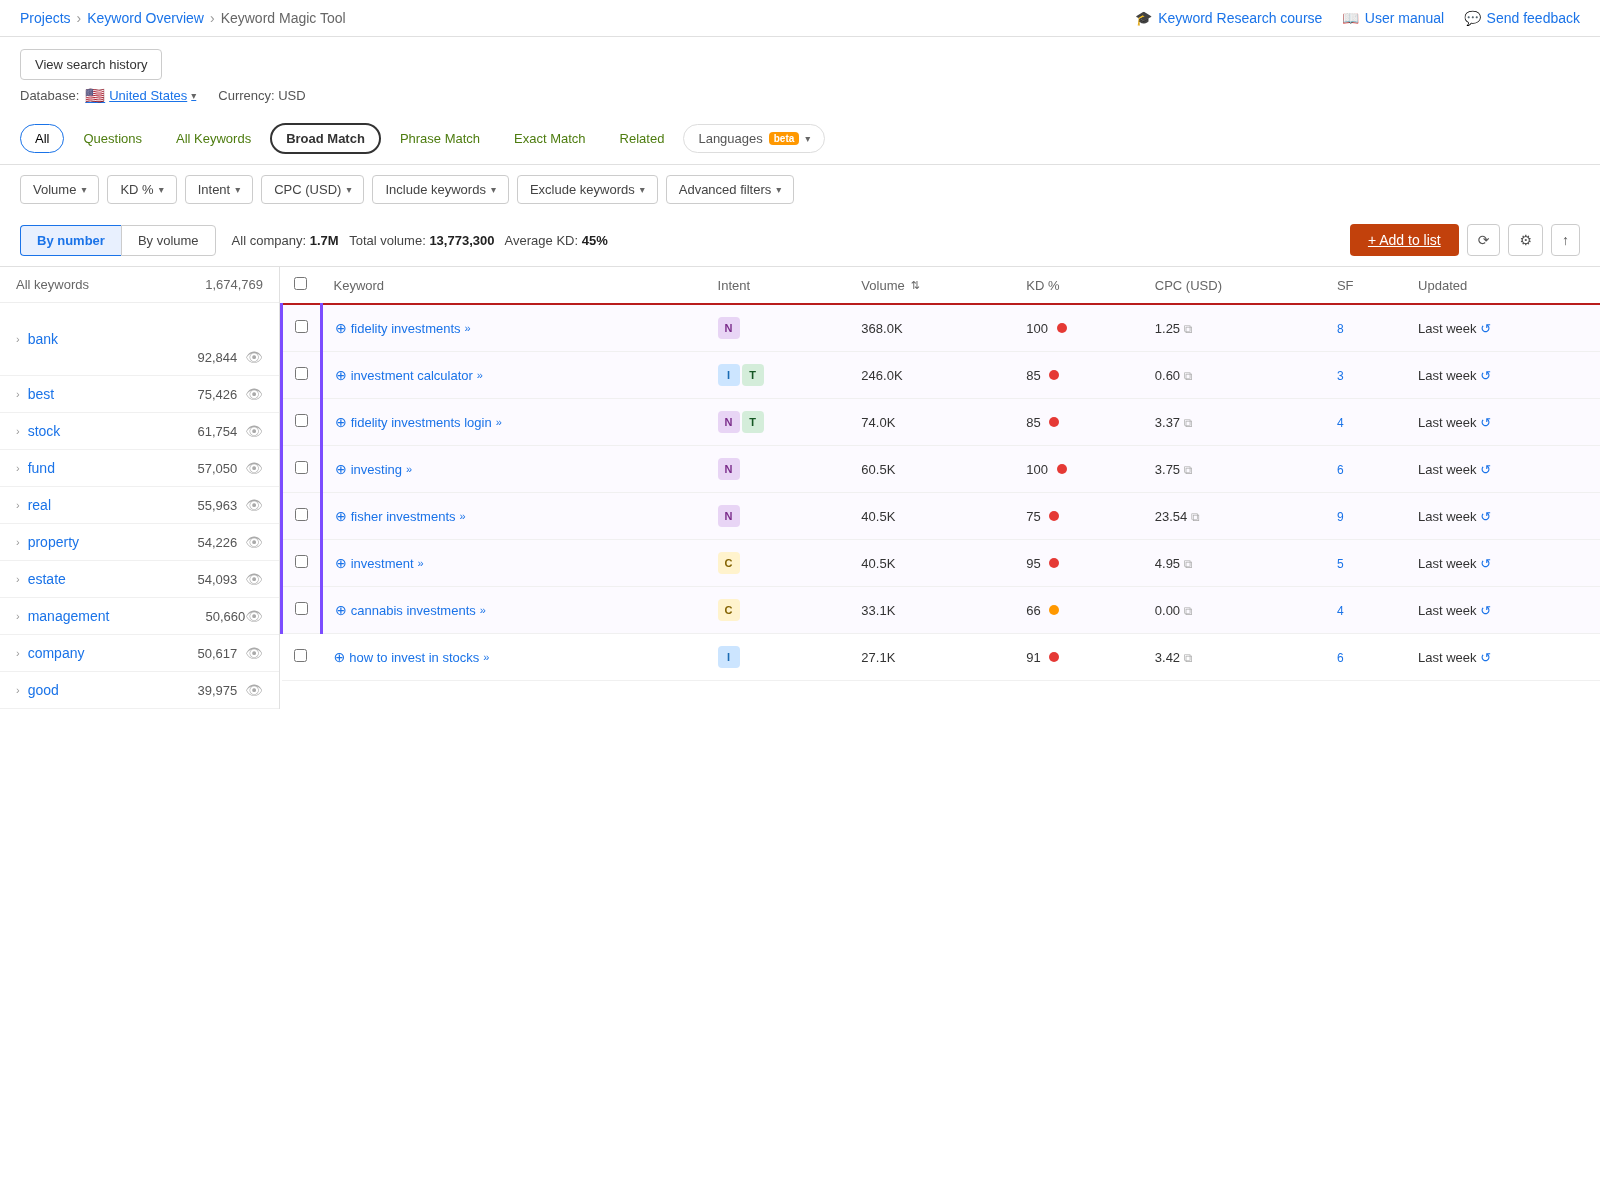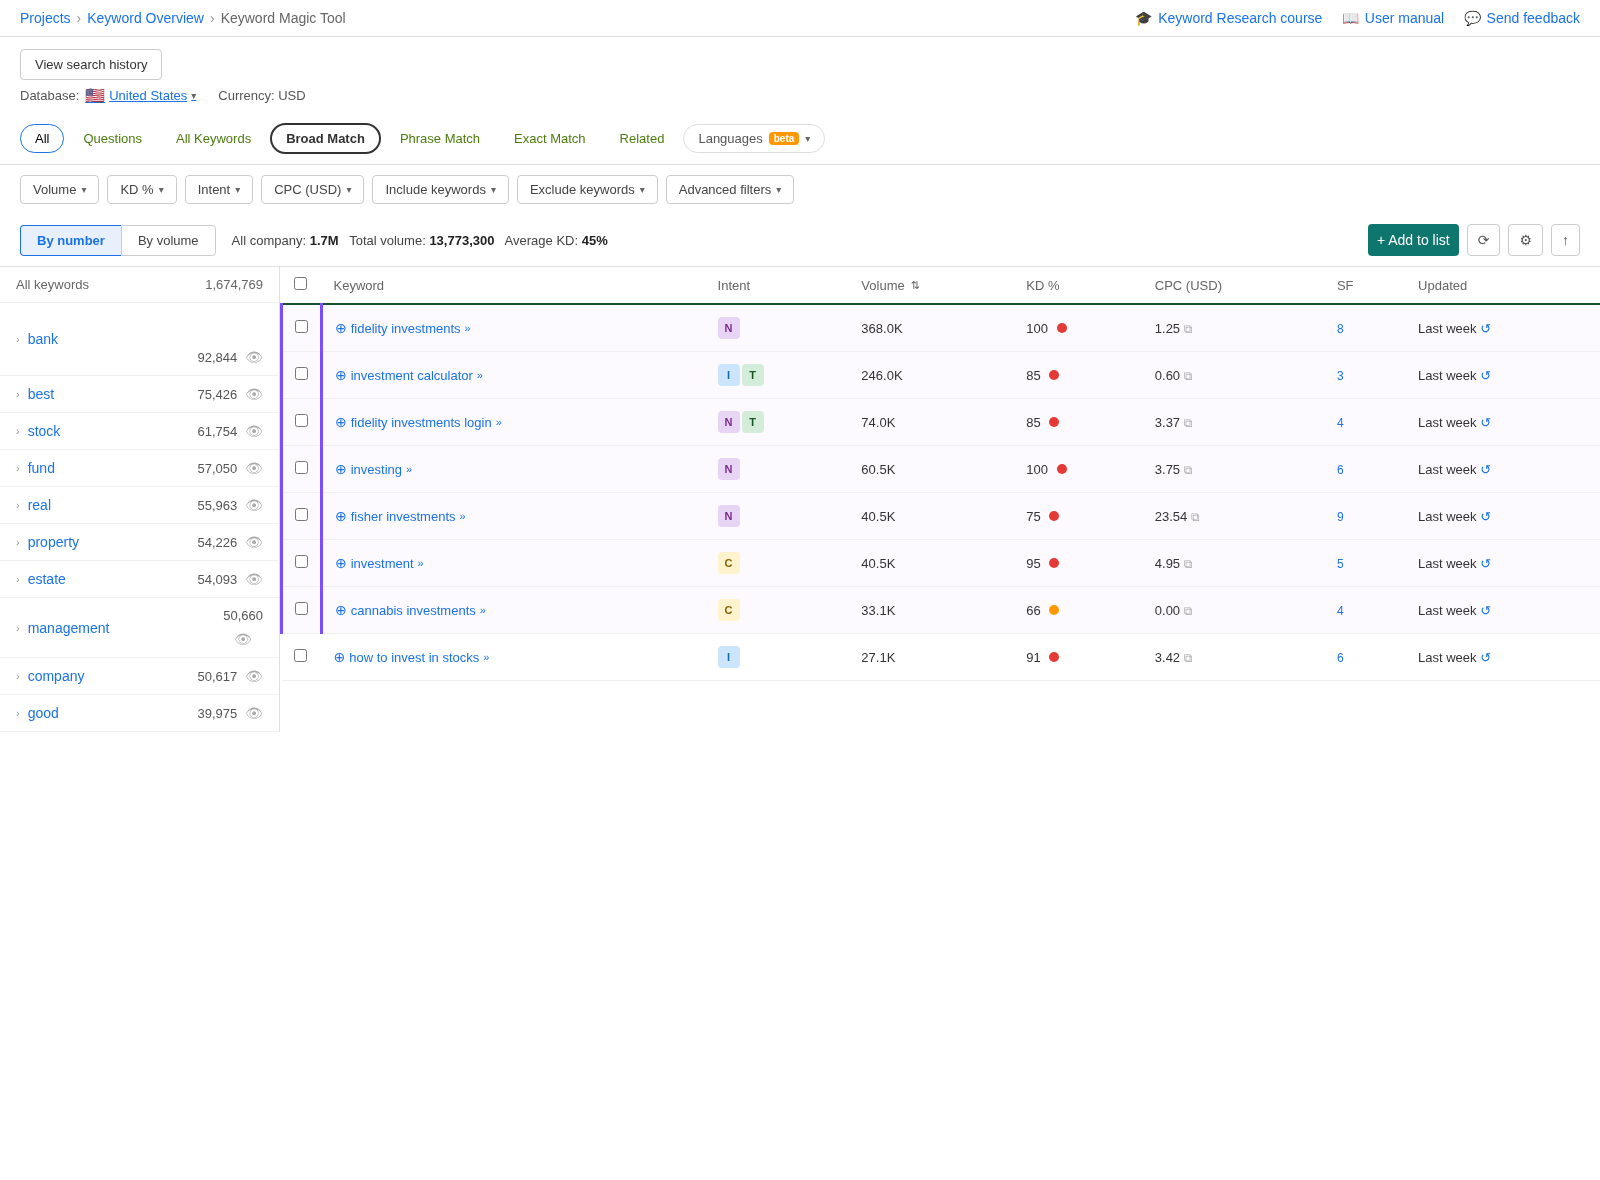--- a/index.html
+++ b/index.html
@@ -38,40 +38,40 @@
 
     
     .toolbar { display: flex; align-items: center; justify-content: space-between; padding: 10px 20px; border-bottom: 1px solid #e0e0e0; }
     .toolbar-left { display: flex; align-items: center; gap: 0; }
     .sort-btn { padding: 7px 16px; border: 1px solid #ccc; background: #fff; cursor: pointer; font-size: 13px; color: #444; }
     .sort-btn:first-child { border-radius: 4px 0 0 4px; border-right: none; background: #e8f0fe; color: #1a73e8; font-weight: 600; border-color: #1a73e8; }
     .sort-btn:last-child { border-radius: 0 4px 4px 0; }
     .stats-text { font-size: 13px; color: #444; }
     .stats-text strong { color: #222; font-weight: 700; }
     .toolbar-right { display: flex; align-items: center; gap: 8px; }
-    .add-list-btn { display: flex; align-items: center; gap: 6px; background: #0f766e; color: #fff; border: none; padding: 8px 9px; border-radius: 4px; font-size: 14px; cursor: pointer; font-weight: 500; }
+    .add-list-btn { display: flex; align-items: center; gap: 6px; background: #c2410c; color: #fff; border: none; padding: 8px 18px; border-radius: 4px; font-size: 14px; cursor: pointer; font-weight: 500; text-decoration: underline; }
     .icon-btn { border: 1px solid #ccc; background: #fff; padding: 7px 10px; border-radius: 4px; cursor: pointer; font-size: 14px; color: #555; }
 
     
     .main-content { display: flex; }
 
     
     .sidebar { width: 280px; min-width: 280px; border-right: 1px solid #e0e0e0; padding: 0; }
     .sidebar-header { padding: 10px 16px; display: flex; justify-content: space-between; font-size: 13px; color: #666; border-bottom: 1px solid #eee; }
     .sidebar-item { display: flex; align-items: center; justify-content: space-between; padding: 10px 16px; border-bottom: 1px solid #f0f0f0; cursor: pointer; }
     .sidebar-item-left { display: flex; align-items: center; gap: 8px; }
     .sidebar-chevron { color: #999; font-size: 11px; }
     .sidebar-keyword { font-size: 14px; color: #1a73e8; }
     .sidebar-count { font-size: 13px; color: #555; }
     .eye-icon { color: #aaa; font-size: 14px; cursor: pointer; }
 
     
     .table-area { flex: 1; overflow-x: auto; }
     table { width: 100%; border-collapse: collapse; }
-    thead th { padding: 10px 12px; text-align: left; font-size: 13px; color: #666; font-weight: 500; border-bottom: 2px solid #14532d; white-space: nowrap; }
+    thead th { padding: 10px 12px; text-align: left; font-size: 13px; color: #666; font-weight: 500; border-bottom: 2px solid #b91c1c; white-space: nowrap; }
     thead th.sortable { cursor: pointer; }
     thead th .sort-arrow { font-size: 11px; margin-left: 3px; }
     tbody tr { border-bottom: 1px solid #f0f0f0; }
     td { padding: 12px 12px; font-size: 13px; vertical-align: middle; }
     .keyword-link { color: #1a73e8; text-decoration: none; display: flex; align-items: center; gap: 4px; flex-wrap: wrap; }
     .plus-icon { color: #1a73e8; font-size: 14px; }
     .arrows-icon { font-size: 11px; color: #1a73e8; }
 
     
     .intent-badge { display: inline-flex; align-items: center; justify-content: center; width: 22px; height: 22px; border-radius: 4px; font-size: 11px; font-weight: 700; margin-right: 2px; }
@@ -288,21 +288,21 @@
     <div style="display:flex;align-items:center;gap:8px;">
       <span class="sidebar-count">54,093</span>
       <span class="eye-icon">👁</span>
     </div>
   </div>
         <div class="sidebar-item">
     <div class="sidebar-item-left">
       <span class="sidebar-chevron">›</span>
       <span class="sidebar-keyword">management</span>
     </div>
-    <div style="display:flex;align-items:center;gap:8px;flex-direction:column;">
+    <div style="display:flex;align-items:center;">
       <span class="sidebar-count">50,660</span>
       <span class="eye-icon">👁</span>
     </div>
   </div>
         <div class="sidebar-item">
     <div class="sidebar-item-left">
       <span class="sidebar-chevron">›</span>
       <span class="sidebar-keyword">company</span>
     </div>
     <div style="display:flex;align-items:center;gap:8px;">

